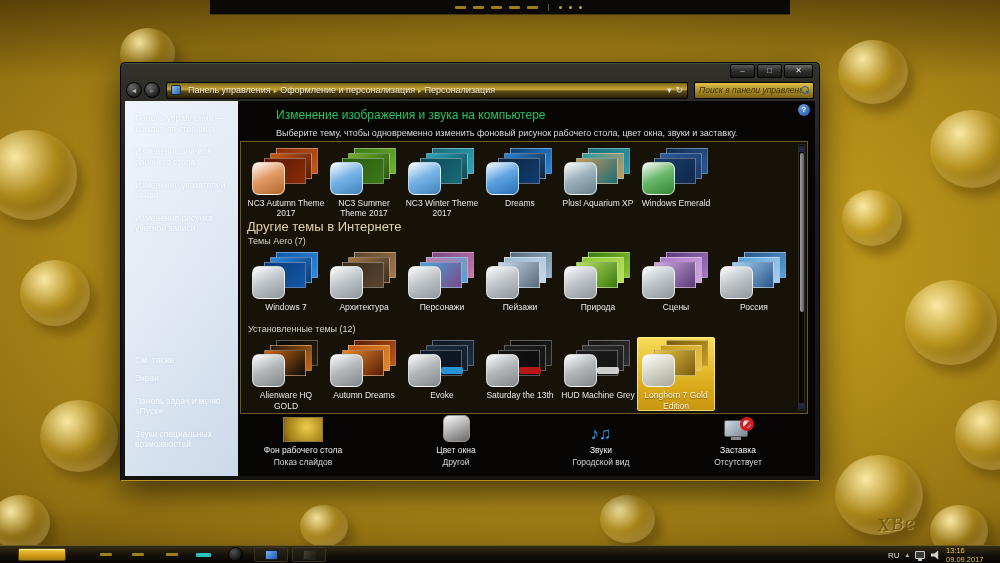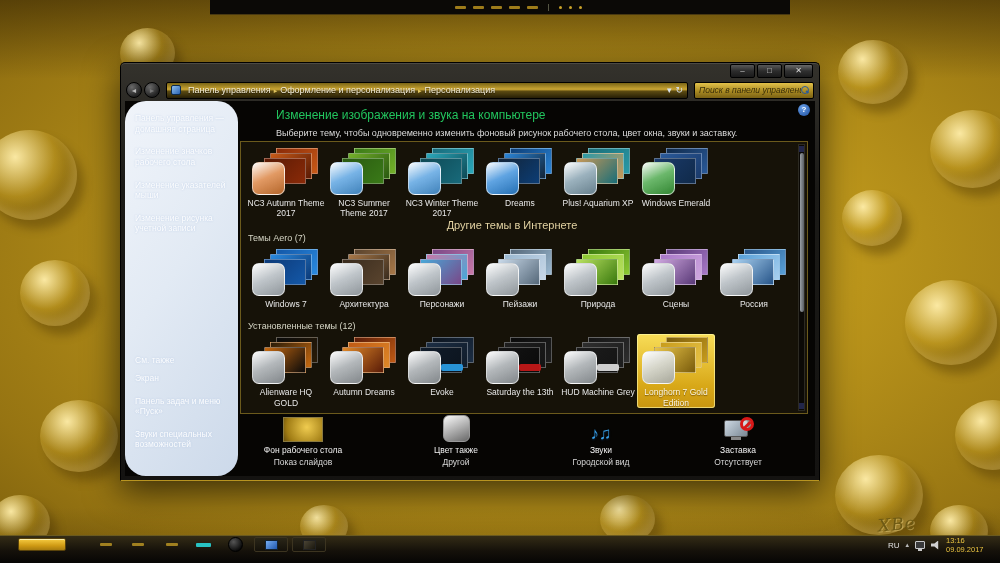--- a/index.html
+++ b/index.html
@@ -58,21 +58,21 @@
     color:#3a2e08; font-family:"Liberation Sans", sans-serif; outline:none; }
   .search-box input::placeholder { color:#3a2e08; opacity:1; }
   .mag { width:8px; height:8px; position:relative; flex:0 0 auto; }
   .mag::before { content:""; position:absolute; left:0; top:0; width:6px; height:6px; border:1.5px solid #2a5a9a; border-radius:50%; }
   .mag::after { content:""; position:absolute; left:5px; top:5px; width:3px; height:1.5px; background:#2a5a9a; transform:rotate(45deg); }
 
   .win-body { position:absolute; top:38px; left:4px; right:4px; bottom:4px; background:#060503; display:flex; }
 
   
   .sidebar { width:113px; flex:0 0 auto; padding:12px 8px 14px 10px; display:flex; flex-direction:column;
-    background: linear-gradient(125deg, #f0f4fa 0%, #e2eaf4 45%, #ccd9ea 100%); border-radius: 21px; }
+    background: linear-gradient(125deg, #f0f4fa 0%, #e2eaf4 45%, #ccd9ea 100%); }
   .sb-item { font-size:8.5px; color:rgba(255,255,255,0.95); margin-bottom:12px; line-height:1.25;
     text-shadow:0 0 2px rgba(180,200,230,0.9); cursor:default; }
   .sb-see { margin-top:auto; }
   .sb-see-header { font-size:8.5px; color:rgba(255,255,255,0.95); margin-bottom:8px; text-shadow:0 0 2px rgba(180,200,230,0.9); }
 
   
   .content { flex:1; position:relative; }
   .help-icon { position:absolute; top:3px; right:5px; width:12px; height:12px; border-radius:50%;
     background: radial-gradient(circle at 35% 30%, #6aa0e8, #1c4e9e); color:#fff; font-size:8px;
     line-height:12px; text-align:center; font-weight:bold; }
@@ -80,21 +80,21 @@
   .page-sub { position:absolute; top:27px; left:38px; font-size:9px; color:#dcdcdc; }
 
   .theme-panel { position:absolute; top:40px; left:2px; right:7px; height:273px;
     background:#161208; border:1px solid #6b5a1c; overflow:hidden; padding:3px 16px 0 6px; }
   .scrollbar { position:absolute; right:2px; top:2px; bottom:2px; width:7px; background:#0b0906; border:1px solid #2c2a22; }
   .sb-arrow { position:absolute; left:0; width:5px; height:6px; background:#22264a; }
   .sb-thumb { position:absolute; left:1px; top:8px; width:4px; height:60%; border-radius:2px;
     background: linear-gradient(to right, #9aa0a6, #5a5e62); }
 
   .sec-h { font-size:9px; color:#d6d6c6; margin:2px 0 3px 1px; }
-  .online-link { font-size:11px; color:#e2d2a2; text-align:center; margin:1px 14px 2px 0; cursor:pointer; }
+  .online-link { font-size:13px; color:#e2d2a2; text-align:left; margin:1px 14px 2px 0; cursor:pointer; }
   .tiles { display:flex; }
   .tile { width:78px; flex:0 0 auto; text-align:center; cursor:pointer; padding-top:2px; }
   .tile.sel { background: linear-gradient(#f8dd58, #d8a818 70%, #c89510); border-radius:3px; box-shadow: inset 0 0 0 1px rgba(255,255,180,0.6); }
   .thumb { position:relative; display:block; height:50px; margin-bottom:1px; }
   .st { position:absolute; width:42px; height:26px; border:1px solid rgba(255,255,255,0.3); display:block; }
   .st.s1 { left:29px; top:1px; background: linear-gradient(135deg, var(--c1), var(--c2)); }
   .st.s2 { left:23px; top:6px; background: linear-gradient(135deg, var(--c2), var(--c3)); }
   .st.s3 { left:17px; top:11px; background: linear-gradient(135deg, var(--c3), var(--c1)); }
   .badge { position:absolute; display:block; left:38px; top:28px; width:22px; height:7px; border-radius:2px; background: var(--b); opacity:.95; }
   .glass { position:absolute; display:block; left:5px; top:15px; width:33px; height:33px; border-radius:7px;
@@ -121,21 +121,21 @@
   .screensaver-icon { position:relative; width:28px; height:24px; }
   .screensaver-icon .scr { position:absolute; left:0; top:2px; width:24px; height:17px; border-radius:2px;
     background: linear-gradient(135deg, #cdd8e2, #7a8894); border:1px solid #555; }
   .screensaver-icon .base { position:absolute; left:7px; top:19px; width:10px; height:3px; background:#888; }
   .screensaver-icon .nosign { position:absolute; right:-2px; top:-1px; width:14px; height:14px; border-radius:50%;
     border:3px solid #d81818; background:rgba(255,255,255,0.55); }
   .screensaver-icon .nosign::after { content:""; position:absolute; left:-1px; top:3.5px; width:10px; height:3px;
     background:#d81818; transform:rotate(-45deg); }
 
   
-  .taskbar { position:absolute; left:0; right:0; bottom:0; height:28px;
+  .taskbar { position:absolute; left:0; right:0; bottom:0; height:18px;
     background: linear-gradient(to bottom, #342c16, #15110a 55%, #060504);
     border-top:1px solid #6a5a20; }
   .start-btn { position:absolute; left:18px; top:2px; width:48px; height:13px; border-radius:2px;
     background: linear-gradient(#f6cc42, #cf9a14 60%, #a87c0e); border:1px solid #5a430a;
     box-shadow: inset 0 1px 0 rgba(255,255,220,0.7); cursor:pointer; }
   .ql-bar { position:absolute; top:7px; width:12px; height:3px; background:#c09a24; border-radius:1px; opacity:.8; }
   .ql-cyan { position:absolute; left:196px; top:7px; width:15px; height:4px; background:#28c2c2; border-radius:1px; }
   .orb { position:absolute; left:228px; top:1px; width:15px; height:15px; border-radius:50%;
     background: radial-gradient(circle at 35% 30%, #555, #0a0a0a 75%); border:1px solid #000; cursor:pointer; }
   .task-btn { position:absolute; top:1px; width:34px; height:15px; border:1px solid #3c3420; border-radius:2px;
@@ -450,21 +450,21 @@
               <div class="fic">
                 <span class="desktop-background-icon"></span>
               </div>
               <div class="ftitle">Фон рабочего стола</div>
               <div class="fvalue">Показ слайдов</div>
             </div>
             <div class="fitem" style="left: 148px;">
               <div class="fic">
                 <span class="window-color-icon"></span>
               </div>
-              <div class="ftitle">Цвет также</div>
+              <div class="ftitle">Цвет окна</div>
               <div class="fvalue">Другой</div>
             </div>
             <div class="fitem" style="left: 293px;">
               <div class="fic">
                 <span class="sounds-icon">♪♫</span>
               </div>
               <div class="ftitle">Звуки</div>
               <div class="fvalue">Городской вид</div>
             </div>
             <div class="fitem" style="left: 430px;">

